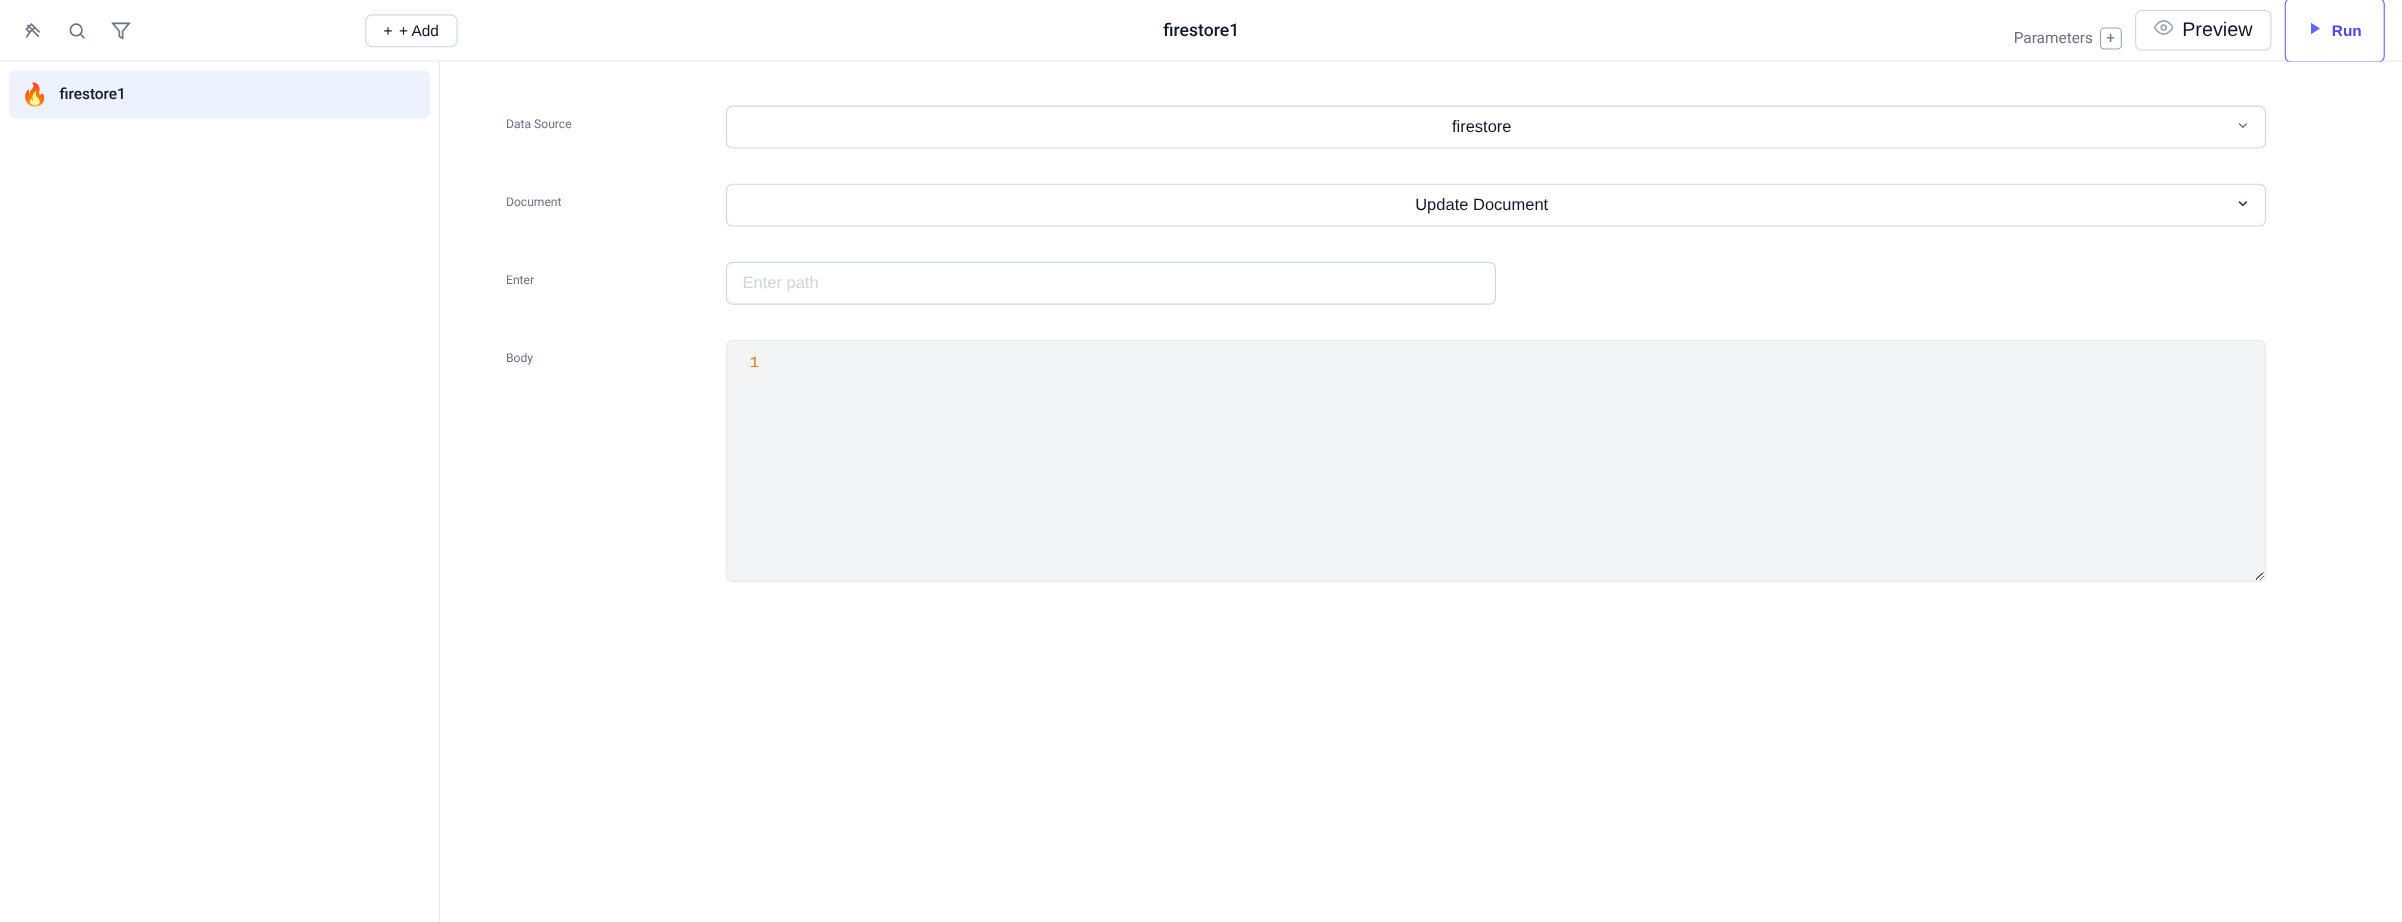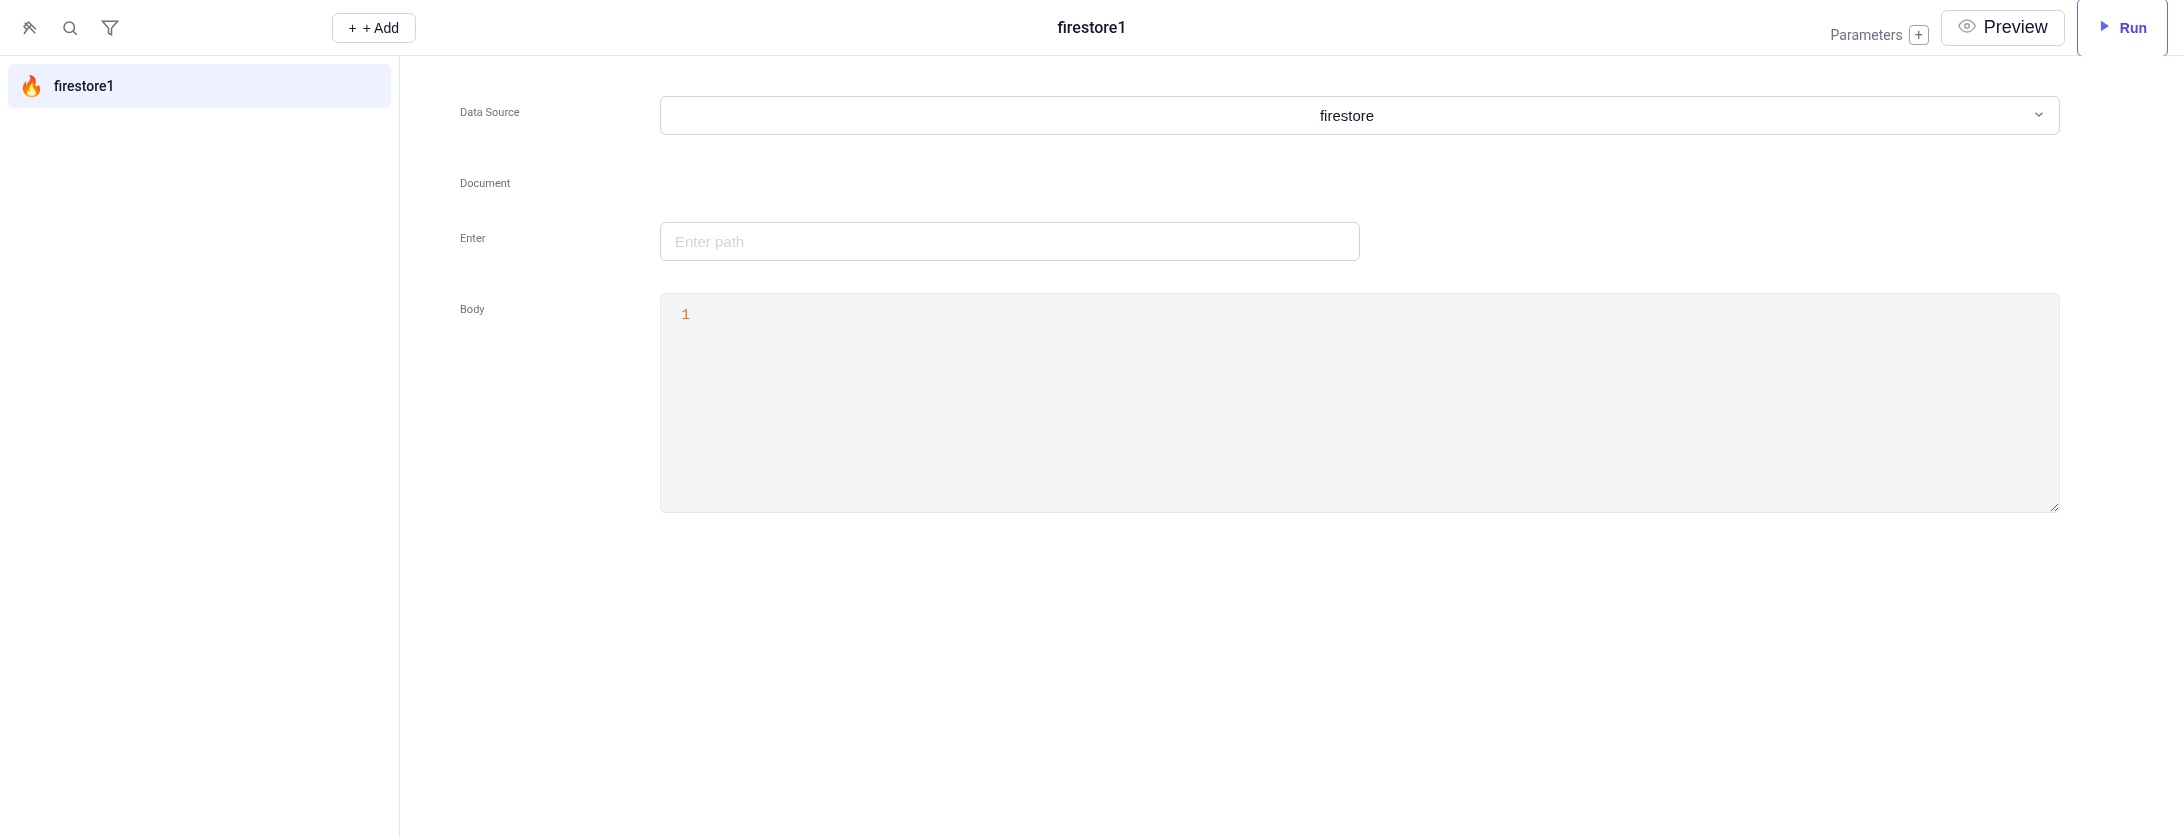--- a/index.html
+++ b/index.html
@@ -384,20 +384,36 @@
               <svg width="14" height="14" viewBox="0 0 24 24" fill="none" stroke="#6b7280" stroke-width="2">
                 <polyline points="6 9 12 15 18 9"></polyline>
               </svg>
             </span>
           </div>
         </div>
       </div>
 
       <div class="form-row">
         <div class="form-label">Document</div>
+        <div class="form-control">
+          <div class="select-wrapper">
+            <select class="select-field">
+              <option value="Update Document">Update Document</option>
+              <option value="Get Document">Get Document</option>
+              <option value="Create Document">Create Document</option>
+              <option value="Delete Document">Delete Document</option>
+              <option value="Query Collection">Query Collection</option>
+            </select>
+            <span class="select-chevron">
+              <svg width="14" height="14" viewBox="0 0 24 24" fill="none" stroke="#374151" stroke-width="2.5">
+                <polyline points="6 9 12 15 18 9"></polyline>
+              </svg>
+            </span>
+          </div>
+        </div>
       </div>
 
       <div class="form-row">
         <div class="form-label">Enter</div>
         <div class="form-control">
           <input type="text" class="input-field" placeholder="Enter path" style="">
         </div>
       </div>
 
       <div class="form-row">

